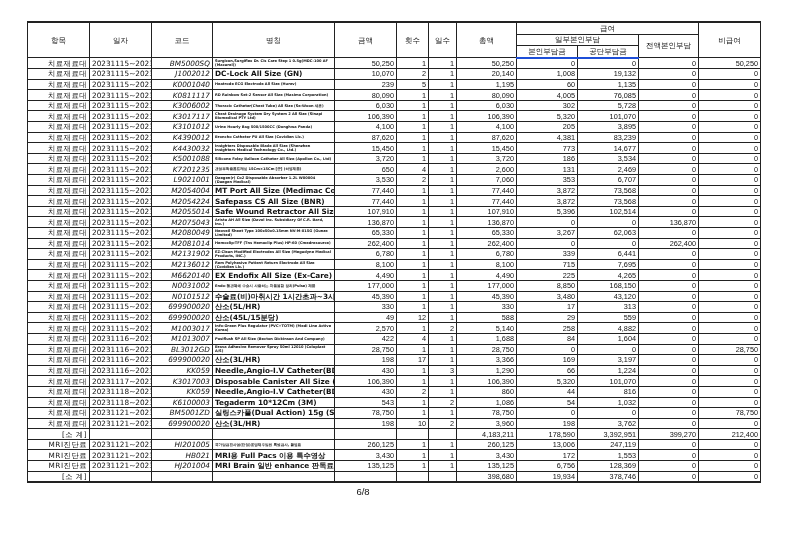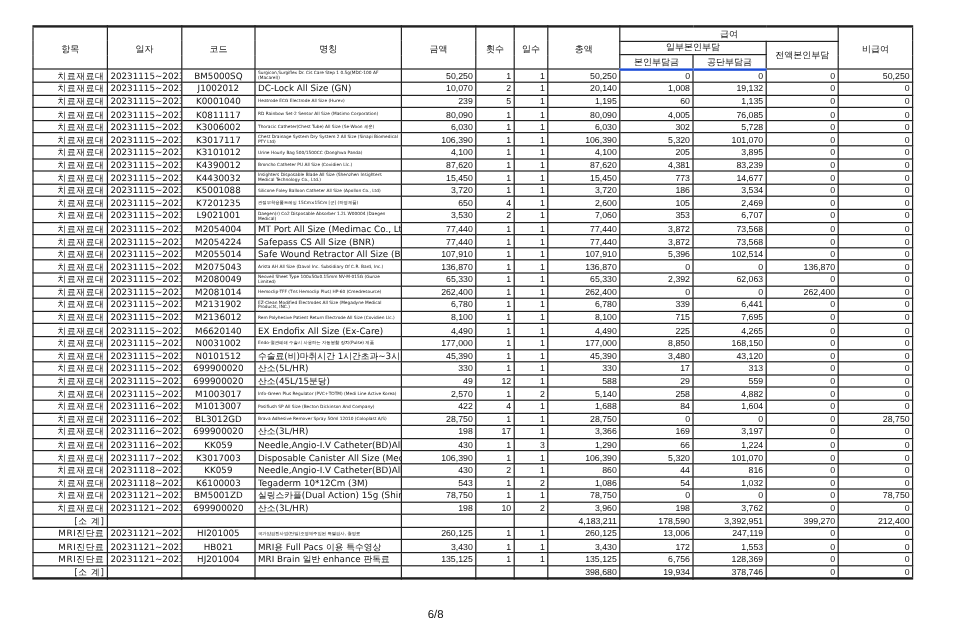--- a/index.html
+++ b/index.html
@@ -8,26 +8,26 @@
   table.bill { position:absolute; left:27px; top:21px; border-collapse:collapse;
                table-layout:fixed; width:733px; }
   table.bill th, table.bill td { border:1px solid #222; padding:0 2px; overflow:hidden;
                white-space:nowrap; line-height:9px; }
   table.bill { border-top:2px solid #222; border-bottom:2px solid #222; }
   table.bill th { font-weight:normal; font-size:7.5px; text-align:center; height:10.5px; }
   thead tr.h3 th { border-bottom:2px solid #1d4ed8; }
   table.bill td { font-size:7.3px; height:9.6px; }
   td.cat { text-align:right; font-size:7.3px; letter-spacing:0.5px; }
   td.date { font-size:5px; text-align:left; padding-left:3px; }
-  td.code { font-size:7.5px; text-align:center; }
-  td.name { text-align:left; font-size:7.5px; }
+  td.code { font-size:7.5px; text-align:right;font-style:italic; }
+  td.name { text-align:left; font-size:7.5px;font-weight:bold; }
   td.name.small { font-size:3.6px; line-height:4px; white-space:normal; }
   td.num { text-align:right; font-family:"Liberation Sans", sans-serif; font-size:7.6px; }
   tr.subtotal td { }
-  .pagenum { position:absolute; left:0; width:726px; top:507px; text-align:center;
+  .pagenum { position:absolute; left:0; width:726px; top:486px; text-align:center;
              font-family:"Liberation Sans", sans-serif; font-size:9.5px; }
 </style>
 </head>
 <body>
 
 <table class="bill">
   <colgroup>
     <col style="width:62px">
       <col style="width:62px">
       <col style="width:61px">
@@ -206,21 +206,21 @@
       </tr>
       <tr>
         <td class="cat">치료재료대</td>
         <td class="date">20231115~20231115</td>
         <td class="code">K7201235</td>
         <td class="name small">관절부착용폼드레싱 15Cm×15Cm [군] (하영제품)</td>
         <td class="num">650</td>
         <td class="num">4</td>
         <td class="num">1</td>
         <td class="num">2,600</td>
-        <td class="num">105</td>
+        <td class="num">131</td>
         <td class="num">2,469</td>
         <td class="num">0</td>
         <td class="num">0</td>
       </tr>
       <tr>
         <td class="cat">치료재료대</td>
         <td class="date">20231115~20231115</td>
         <td class="code">L9021001</td>
         <td class="name small">Daegen(r) Co2 Disposable Absorber 1.2L W00004 (Daegen Medical)</td>
         <td class="num">3,530</td>
@@ -290,21 +290,21 @@
       </tr>
       <tr>
         <td class="cat">치료재료대</td>
         <td class="date">20231115~20231115</td>
         <td class="code">M2080049</td>
         <td class="name small">Neoveil Sheet Type 100x50x0.15mm NV-M-015G (Gunze Limited)</td>
         <td class="num">65,330</td>
         <td class="num">1</td>
         <td class="num">1</td>
         <td class="num">65,330</td>
-        <td class="num">2,392</td>
+        <td class="num">3,267</td>
         <td class="num">62,063</td>
         <td class="num">0</td>
         <td class="num">0</td>
       </tr>
       <tr>
         <td class="cat">치료재료대</td>
         <td class="date">20231115~20231115</td>
         <td class="code">M2081014</td>
         <td class="name small">Hemoclip-TFF (Tns Hemoclip Plus) HP-60 (Cmedresource)</td>
         <td class="num">262,400</td>

